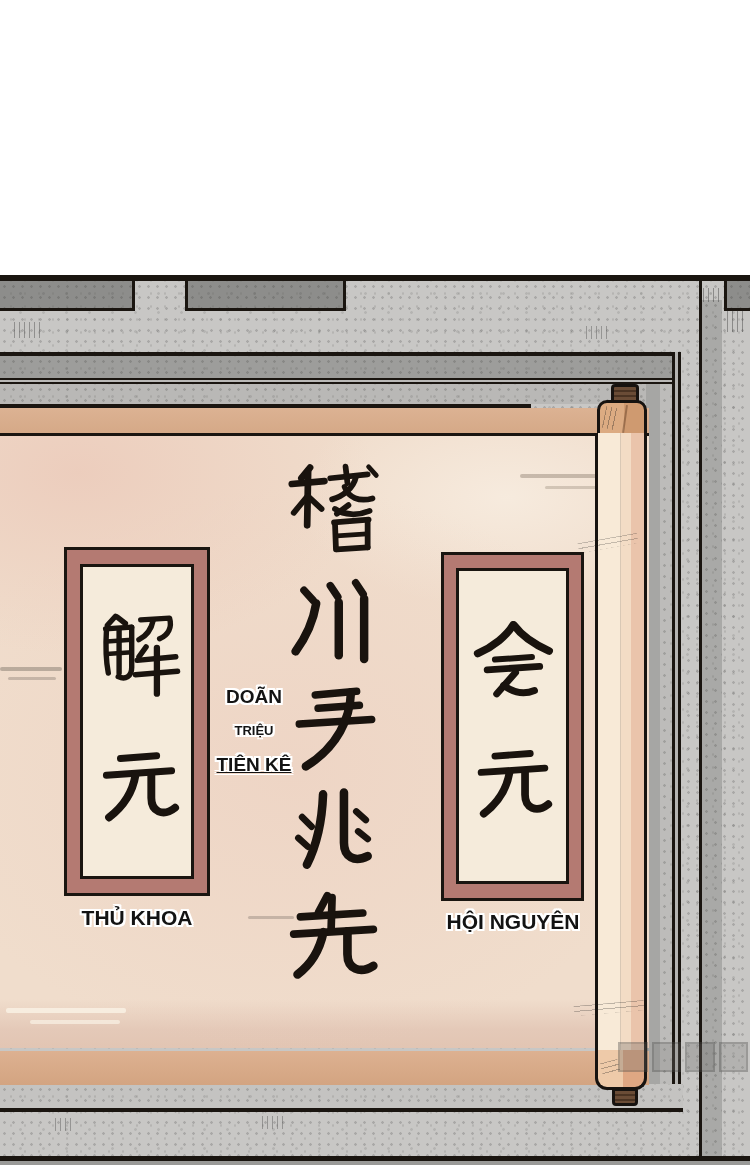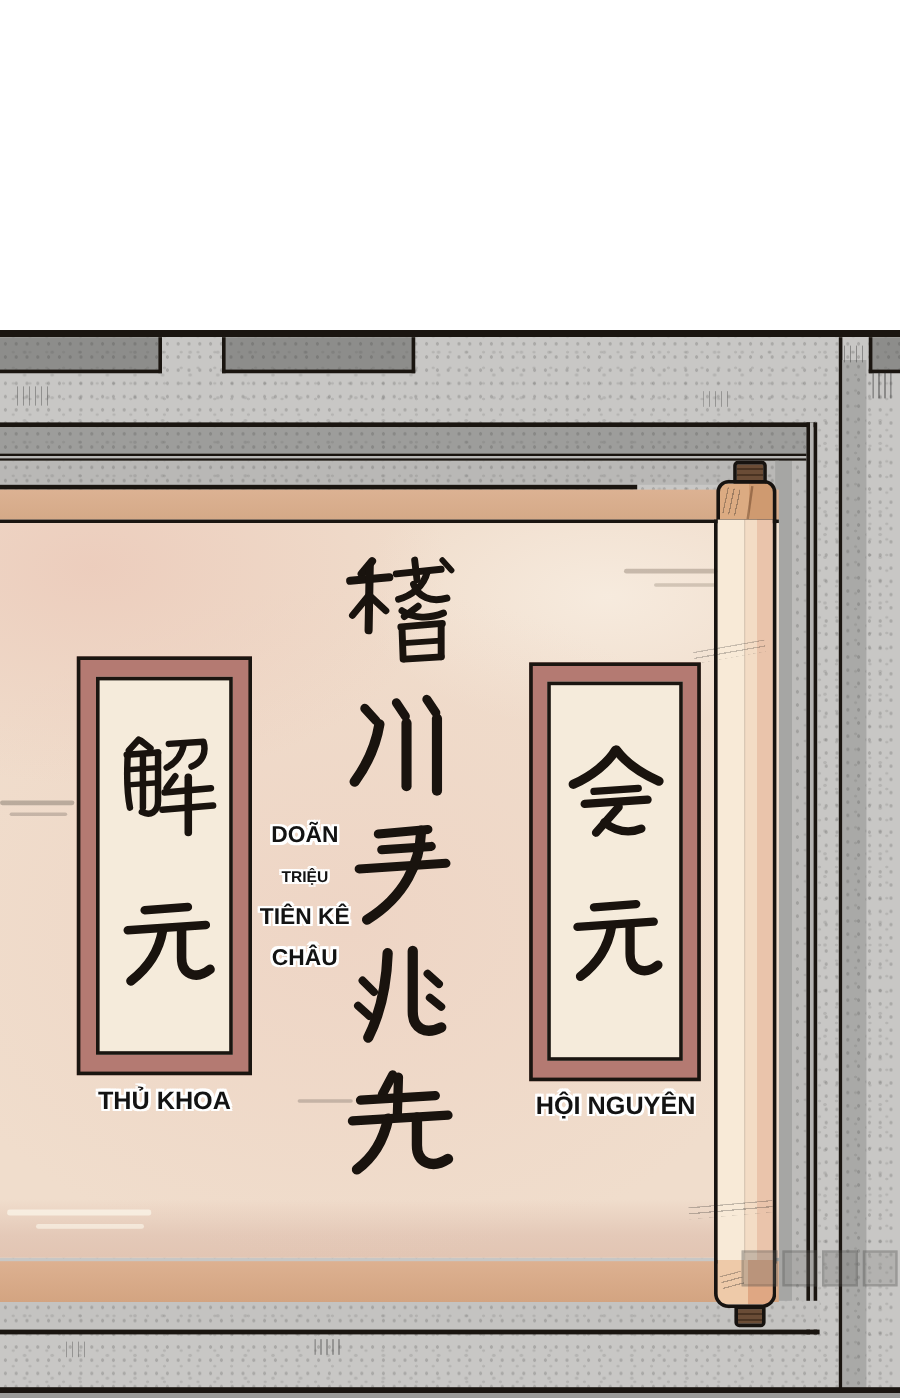--- a/index.html
+++ b/index.html
@@ -228,22 +228,21 @@
         <path stroke-width="9" d="M39 45 C35 64 27 78 12 89"></path>
         <path stroke-width="9" d="M64 44 L64 68 C64 83 77 89 91 80"></path>
       </g>
         </svg>
       <span class="sr-only">先</span>
     </div>
 
     <div class="abs" style="left:196px;top:272px;width:116px;">
       <div class="viet" style="font-size:19px;line-height:34px;">DOÃN</div>
       <div class="viet" style="font-size:13px;line-height:34px;">TRIỆU</div>
-      <div class="viet" style="font-size:19px;line-height:34px;">TIÊN KÊ</div>
-      <div class="viet" style="font-size:19px;line-height:34px;">CHÂU</div>
+      <div class="viet" style="font-size:19px;line-height:34px;text-decoration:underline;">TIÊN KÊ</div>
     </div>
 
     <div class="abs viet" style="left:433px;top:502px;width:160px;font-size:21px;">HỘI NGUYÊN</div>
     <div class="abs viet" style="left:64px;top:498px;width:146px;font-size:21px;">THỦ KHOA</div>
   </div>
 
   <div class="abs" style="left:593px;top:384px;width:55px;height:724px;">
 
     <div class="abs" style="left:18px;top:0;width:28px;height:20px;background:repeating-linear-gradient(180deg,#6a4c36 0 3px,#4a3322 3px 5px);border:3px solid #171310;border-radius:4px 4px 2px 2px;box-sizing:border-box;"></div>
 

